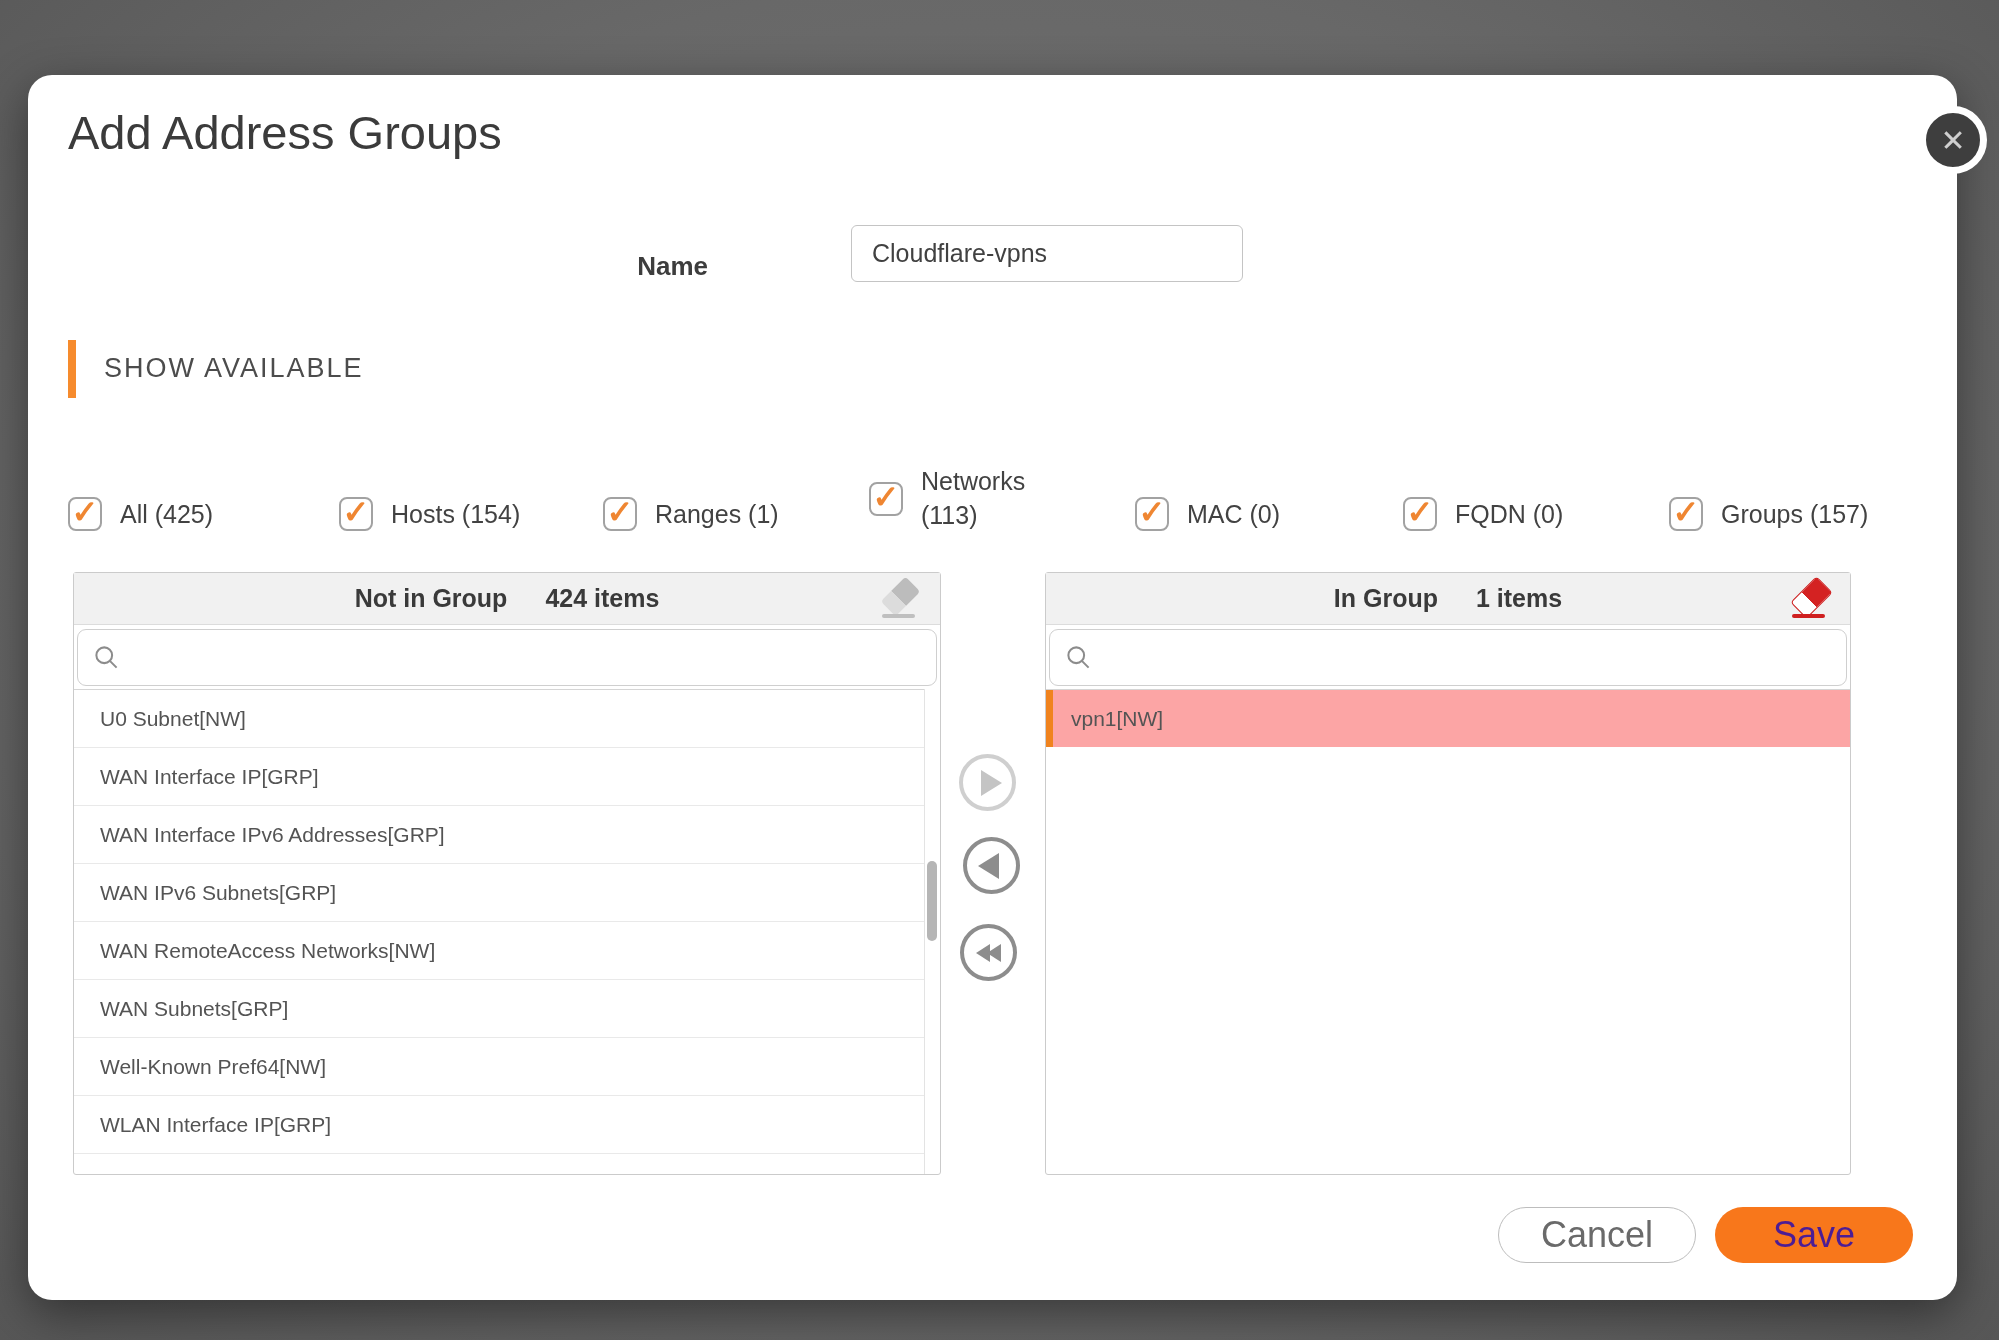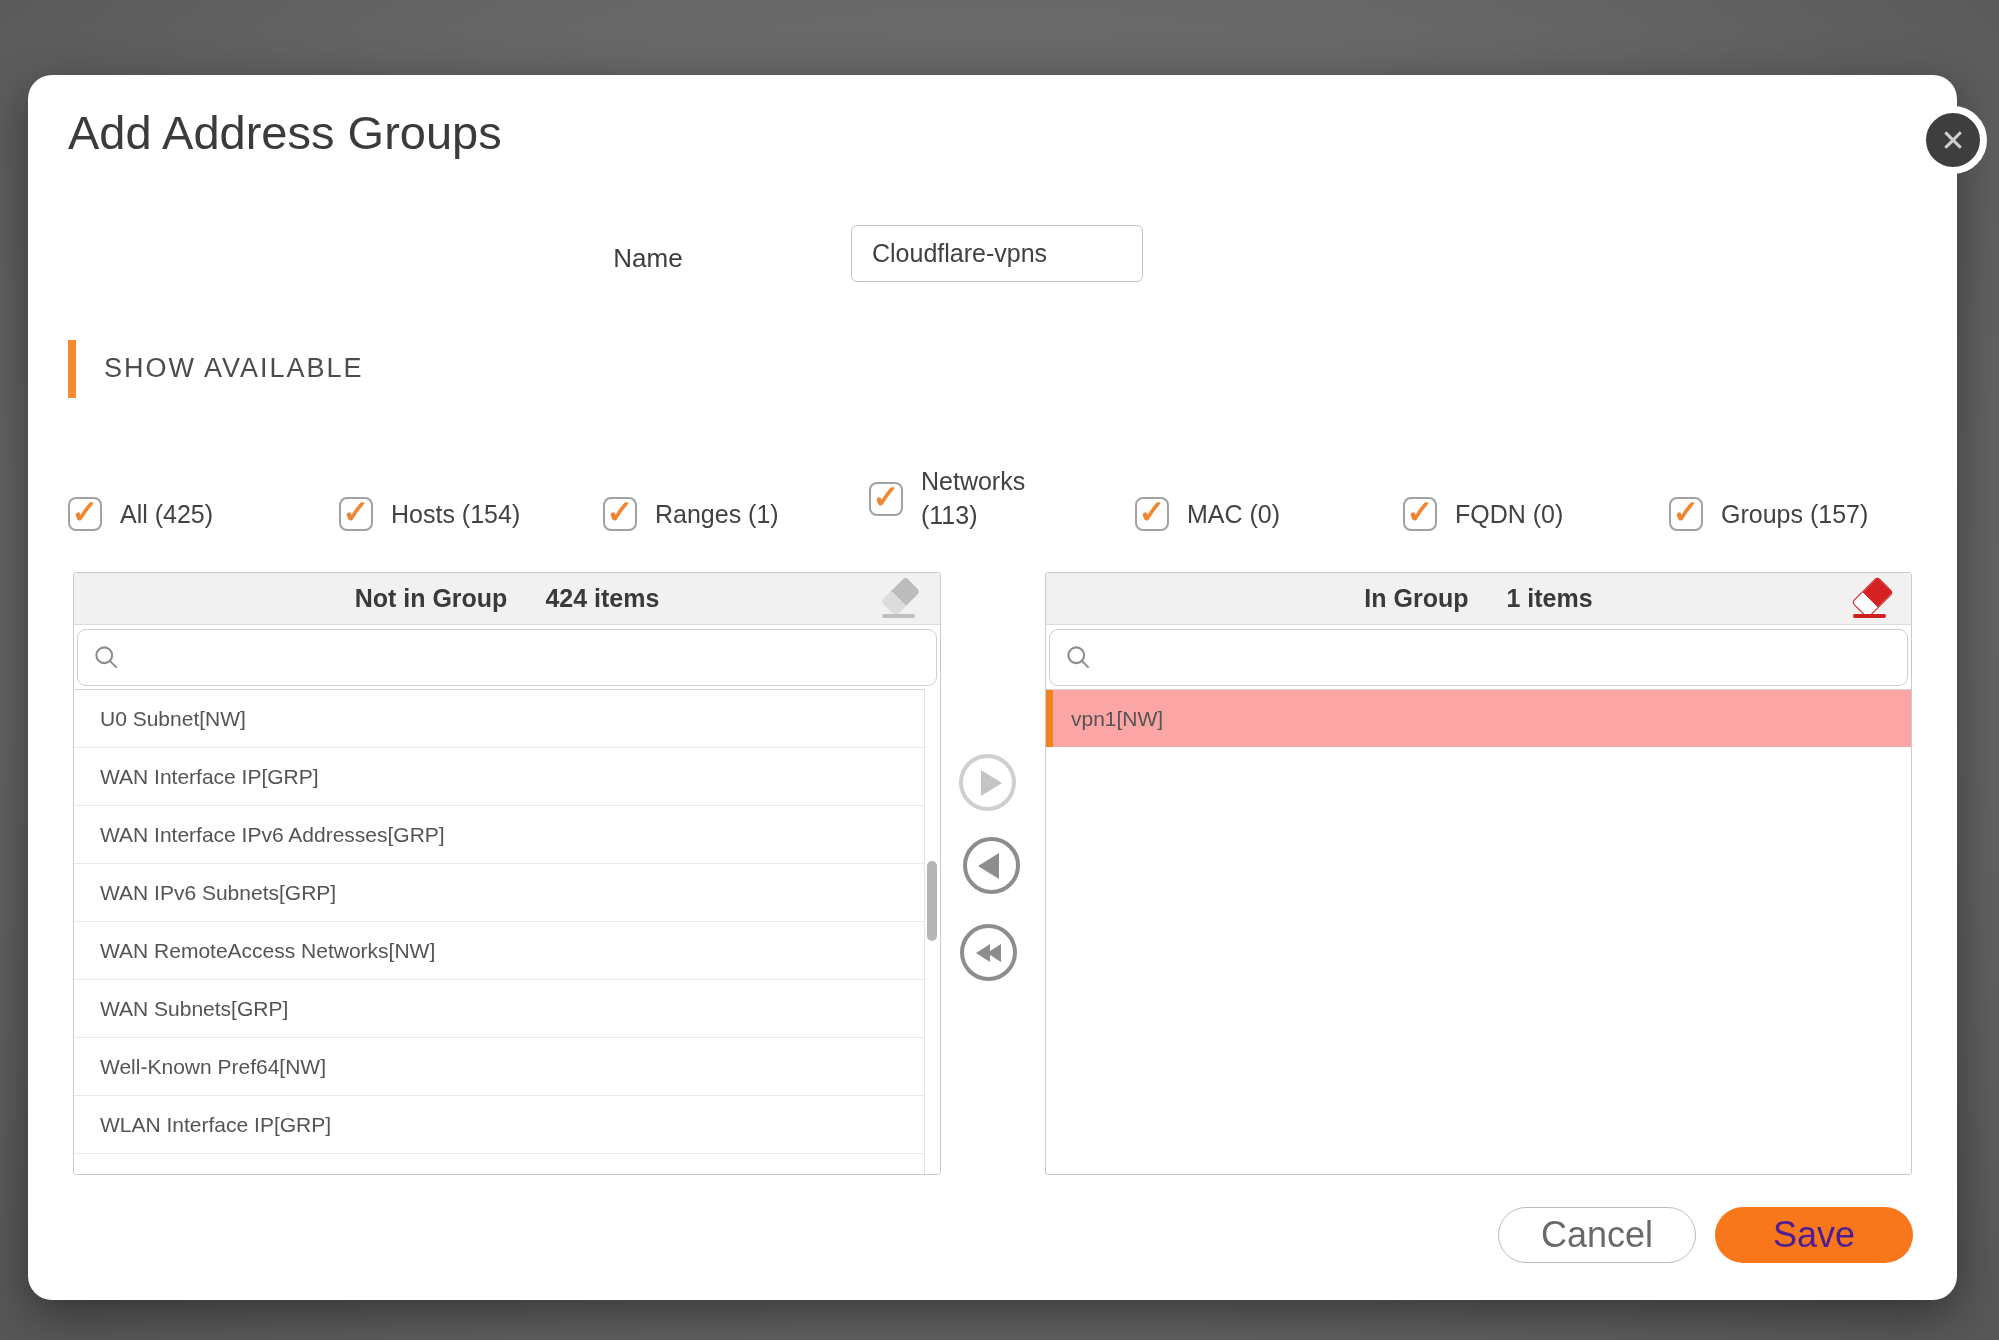--- a/index.html
+++ b/index.html
@@ -5,23 +5,23 @@
   html,body{margin:0;padding:0;}
   body{font-family:"Liberation Sans", sans-serif; width:1999px; height:1340px; overflow:hidden;}
   .backdrop{position:relative; width:1999px; height:1340px;
     background:radial-gradient(ellipse at 50% 45%, #757575 0%, #686868 60%, #575757 100%);}
   .modal{position:absolute; left:28px; top:75px; width:1929px; height:1225px;
     background:#ffffff; border-radius:24px; box-shadow:0 14px 48px rgba(0,0,0,.45);}
   .title{position:absolute; left:40px; top:30px; font-size:47px; font-weight:500; color:#3b3b3b;}
   .close-btn{position:absolute; left:1891px; top:31px; width:54px; height:54px; border-radius:50%;
     background:#3e3e3e; border:7px solid #ffffff; display:flex; align-items:center; justify-content:center;
     color:#cfcfcf; font-size:30px; cursor:pointer; z-index:5;}
-  .name-label{position:absolute; left:560px; top:168px; width:120px; text-align:center;
-    font-size:26px; font-weight:normal; color:#3d3d3d;}
-  .name-input{position:absolute; left:823px; top:150px; width:292px; height:57px; box-sizing:border-box;
+  .name-label{position:absolute; left:560px; top:176px; width:120px; text-align:right;
+    font-size:26px; font-weight:bold; color:#3d3d3d;}
+  .name-input{position:absolute; left:823px; top:150px; width:392px; height:57px; box-sizing:border-box;
     border:1.5px solid #c4c4c4; border-radius:6px; font-size:25px; color:#414141; padding:0 20px;
     font-family:"Liberation Sans", sans-serif; outline:none; background:#fff;}
   .section-bar{position:absolute; left:40px; top:265px; width:8px; height:58px; background:#F68B2D;}
   .section-title{position:absolute; left:76px; top:278px; font-size:27px; letter-spacing:2px; color:#4c4c4c;}
 
   .filter{position:absolute; display:flex; align-items:center; gap:18px; cursor:pointer;}
   .cb{width:34px; height:34px; box-sizing:border-box; border:2px solid #a2a2a2; border-radius:8px;
     background:#fff; display:flex; align-items:center; justify-content:center; flex:0 0 auto;}
   .cb .mark{color:#EF8632; font-size:32px; font-weight:bold; line-height:1; transform:translateY(-2px);}
   .filter .flabel{font-size:25px; color:#424242; white-space:nowrap;}
@@ -172,21 +172,21 @@
     <div class="xfer enabled" style="left:935px; top:762px;">
       <span class="tri-left"></span>
     </div>
     <div class="xfer enabled" style="left:932px; top:849px;">
       <span class="dbl">
         <span class="tri-left sm"></span>
           <span class="tri-left sm"></span>
       </span>
     </div>
 
-    <div class="panel" style="left:1017px; width:867px;">
+    <div class="panel" style="left:1017px; width:806px;">
       <div class="panel-header">
         <span class="ptitle">In Group</span>
         <span class="pcount">1 items</span>
         <span class="eraser">
           <span class="eraser-body red"></span>
           <span class="eraser-line red"></span>
         </span>
       </div>
       <div class="search-row">
         <input class="search-input" type="text" value="" style="">

